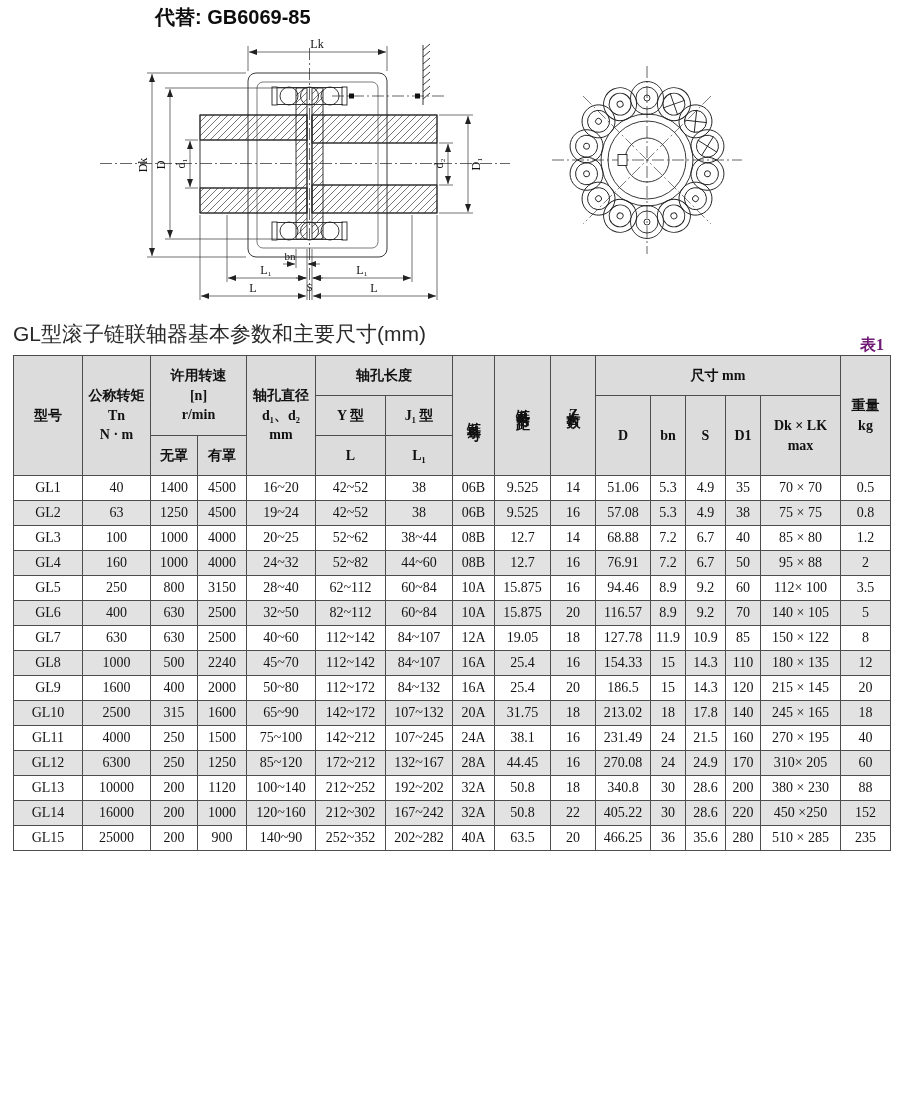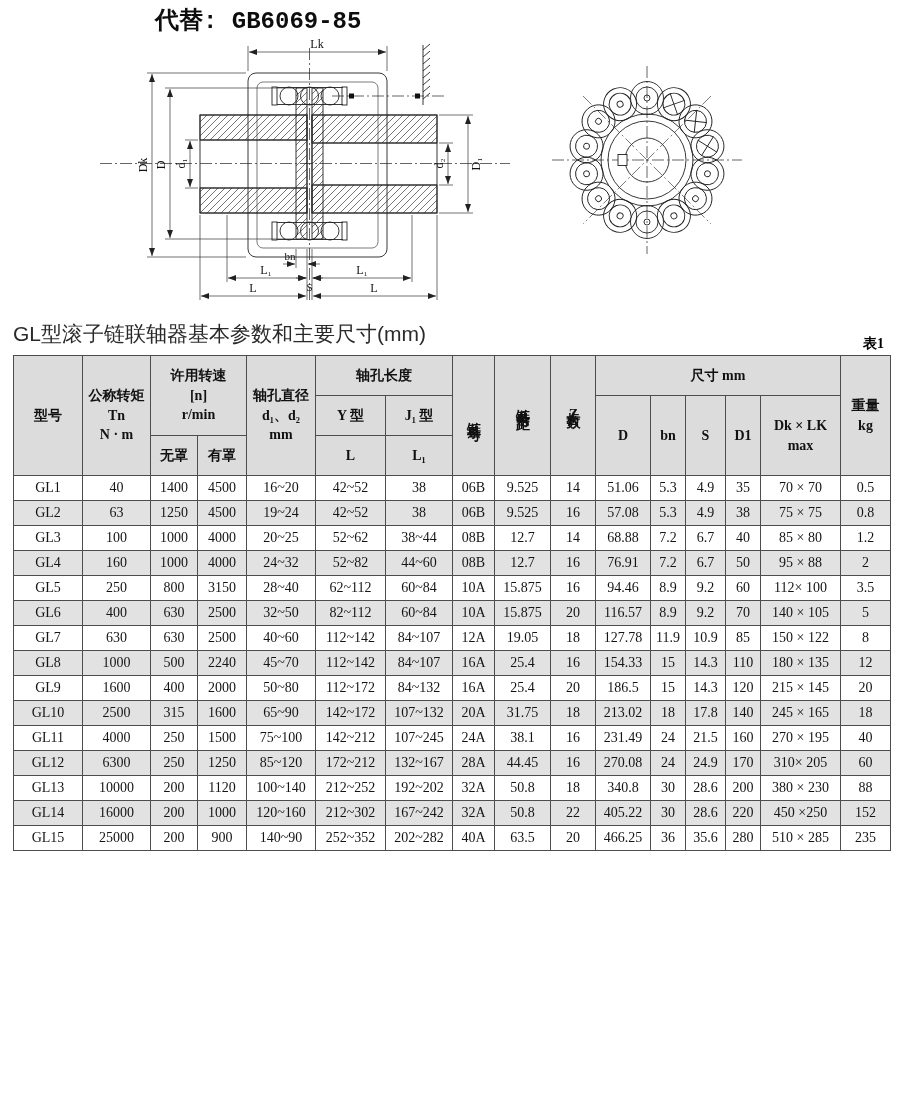--- a/index.html
+++ b/index.html
@@ -2,29 +2,29 @@
 <html><head>
 <meta charset="utf-8">
 <style>
   html,body{margin:0;padding:0;}
   body{
     width:900px;height:1108px;position:relative;background:#ffffff;
     font-family:"Liberation Serif",serif;color:#141414;overflow:hidden;
   }
   .doc-title{
     position:absolute;left:155px;top:4px;
-    font-family:Liberation Mono, monospace;font-size:24px;font-weight:bold;color:#0d0d0d;
+    font-family:Liberation Sans, sans-serif;font-size:20px;font-weight:bold;color:#0d0d0d;
   }
   .table-caption{
     position:absolute;left:13px;top:320px;
     font-family:"Liberation Sans",sans-serif;font-size:21px;color:#2a2a2a;
   }
   .table-no{
     position:absolute;right:16px;top:335px;
-    font-size:14px;font-weight:bold;color:#000000;
+    font-size:16px;font-weight:bold;color:#701a75;
   }
   .drawing-wrap{position:absolute;left:0;top:36px;width:800px;height:280px;}
   svg{display:block;}
   .spec{
     position:absolute;left:13px;top:355px;width:877px;
     border-collapse:collapse;table-layout:fixed;
     font-size:14px;
   }
   .spec th,.spec td{
     border:1px solid #4d4d4d;text-align:center;vertical-align:middle;

